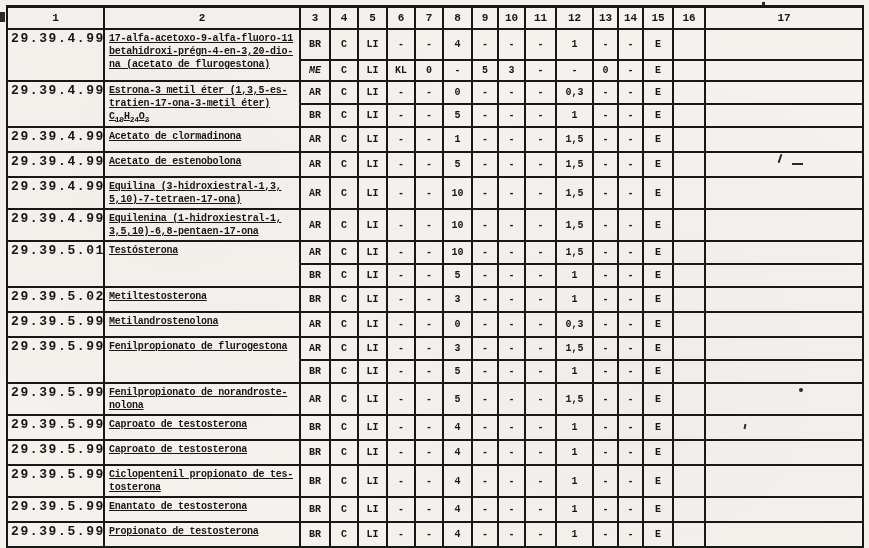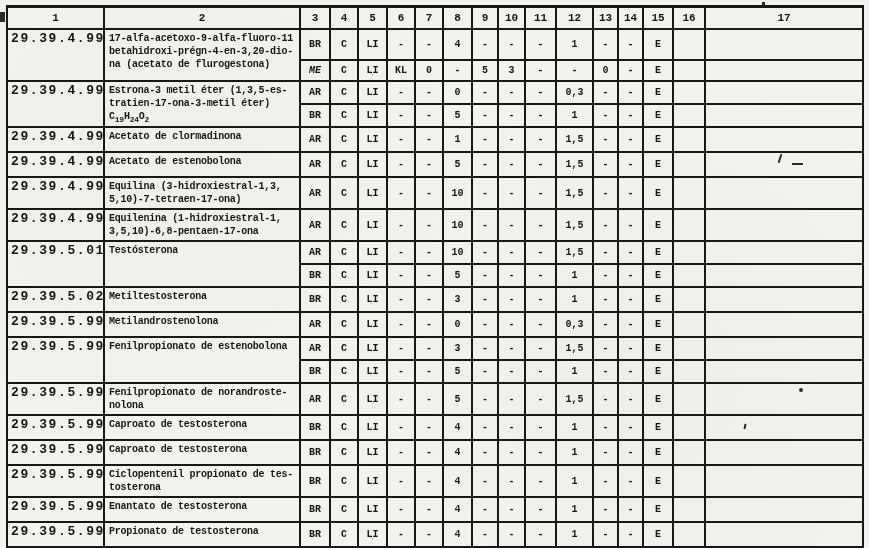--- a/index.html
+++ b/index.html
@@ -56,20 +56,21 @@
   td.code-cell {
     letter-spacing: 1.6px;
     white-space: nowrap;
     font-size: 13px;
     padding-left: 3px;
   }
   td.name-cell { padding-left: 4px; }
   td.name-cell .nline {
     white-space: nowrap;
     letter-spacing: -0.25px;
+    text-decoration: underline;
   }
   td.name-cell .formula sub {
     font-size: 8px;
     line-height: 0;
   }
   td.value-cell {
     text-align: center;
     vertical-align: middle;
     padding: 1px 1px;
   }
@@ -412,21 +413,21 @@
           <td class="value-cell">0,3</td>
           <td class="value-cell">-</td>
           <td class="value-cell">-</td>
           <td class="value-cell">E</td>
           <td class="empty-cell"></td>
           <td class="empty-cell"></td>
         </tr>
         <tr>
           <td class="code-cell" rowspan="2">29.39.5.99</td>
           <td class="name-cell" rowspan="2">
-            <div class="nline">Fenilpropionato de estenobolona</div>
+            <div class="nline">Fenilpropionato de flurogestona</div>
           </td>
           <td class="value-cell">AR</td>
           <td class="value-cell">C</td>
           <td class="value-cell">LI</td>
           <td class="value-cell">-</td>
           <td class="value-cell">-</td>
           <td class="value-cell">3</td>
           <td class="value-cell">-</td>
           <td class="value-cell">-</td>
           <td class="value-cell">-</td>

